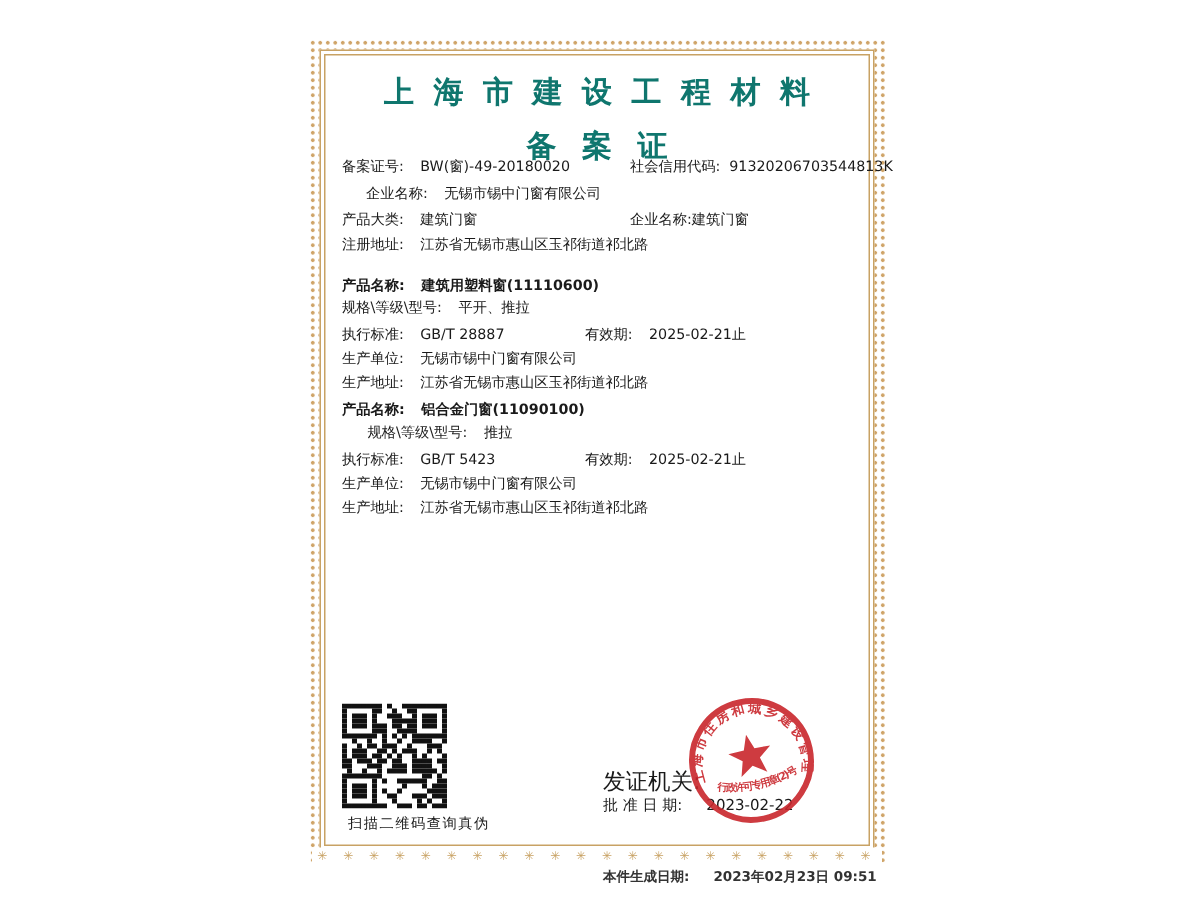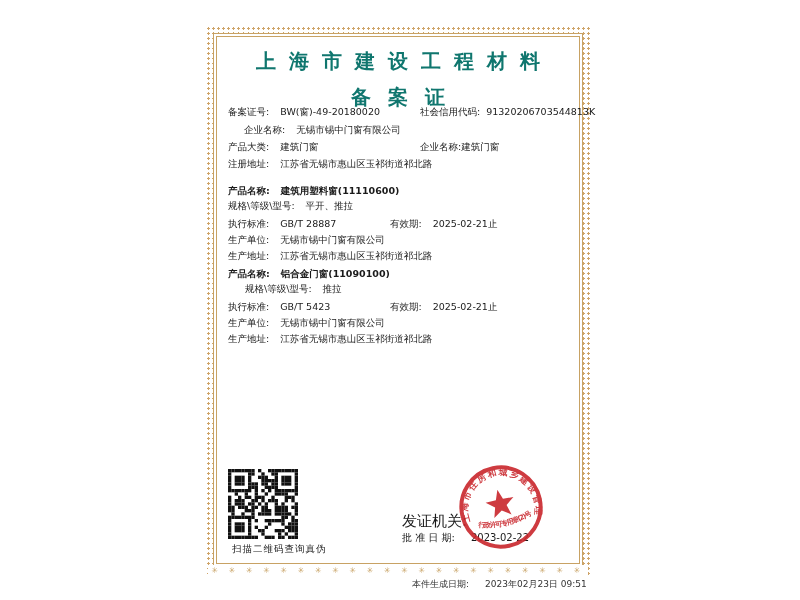--- a/index.html
+++ b/index.html
@@ -391,15 +391,15 @@
   <circle cx="50" cy="50" r="45" fill="none" stroke="#c9262c" stroke-width="4.5"></circle>
   <polygon fill="#c9262c" points="50,30 54.11,41.34 66.17,41.75 56.66,49.16 60,60.75 50,54 40,60.75 43.34,49.16 33.83,41.75 45.89,41.34"></polygon>
   <text font-size="10" fill="#c9262c" font-weight="bold">
     <textPath href="#ringPath" startOffset="4" textLength="178" lengthAdjust="spacing">上海市住房和城乡建设管理委员会</textPath>
   </text>
   <text font-size="8" fill="#c9262c" font-weight="bold">
     <textPath href="#innerPath" startOffset="2" textLength="64" lengthAdjust="spacing">行政许可专用章(2)号</textPath>
   </text>
 </svg>
 
-<div class="abs gen" style="left:412px;top:578px;">
+<div class="abs gen" style="left:402px;top:578px;font-weight:bold;">
   <span class="lbl">本件生成日期:</span><span>2023年02月23日 09:51</span>
 </div>
 
 </body></html>

